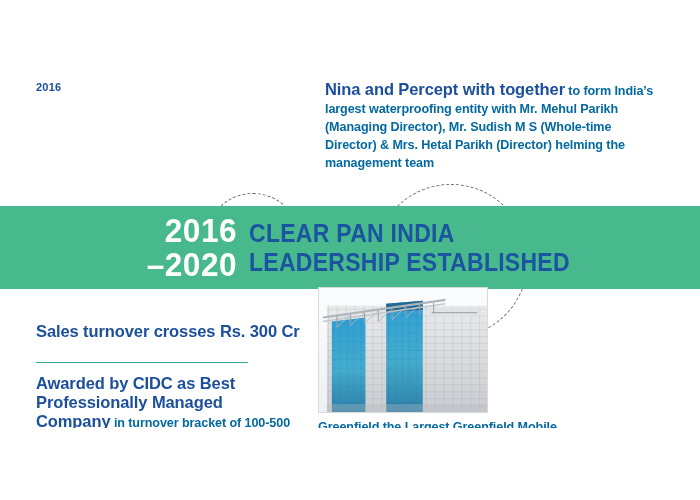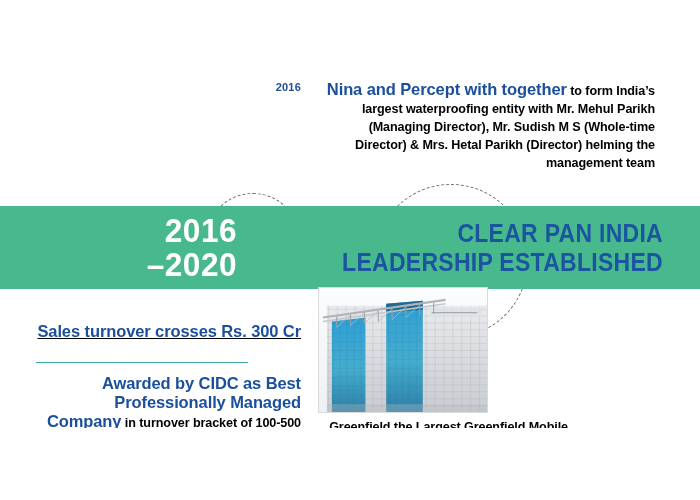--- a/index.html
+++ b/index.html
@@ -12,21 +12,20 @@
     background: #ffffff;
     font-family: "Liberation Sans", sans-serif;
     overflow: hidden;
   }
   #stage {
     position: relative;
     width: 700px;
     height: 428px;
     background: #ffffff;
     overflow: hidden;
-    text-align: right;
   }
 
   
   .dashed-circle {
     position: absolute;
     border-radius: 50%;
     border: 1.6px dashed #6f6f6f;
     background: transparent;
     z-index: 1;
   }
@@ -104,21 +103,21 @@
   
   .blk {
     position: absolute;
     z-index: 4;
   }
   .blue {
     color: #1b4f9c;
     font-weight: bold;
   }
   .teal {
-    color: #000000;
+    color: #0369a1;
     font-weight: bold;
   }
   .yr-label {
     color: #1b4f9c;
     font-weight: bold;
     font-size: 11px;
     line-height: 1.35;
     letter-spacing: 0.2px;
   }
   .hd {
@@ -136,21 +135,21 @@
   }
 
   
   #tl-block { left: 36px; top: 80px; width: 265px; }
   #tl-block .line-flow { margin-top: 1px; }
 
   
   #tr-block { left: 325px; top: 80px; width: 330px; }
 
   
-  #sales-block { left: 36px; top: 322px; width: 265px; text-decoration: underline; }
+  #sales-block { left: 36px; top: 322px; width: 265px; }
   #divider {
     position: absolute;
     left: 36px;
     top: 362px;
     width: 212px;
     height: 0;
     border-top: 1.6px solid #3aa89a;
     z-index: 4;
   }
   

